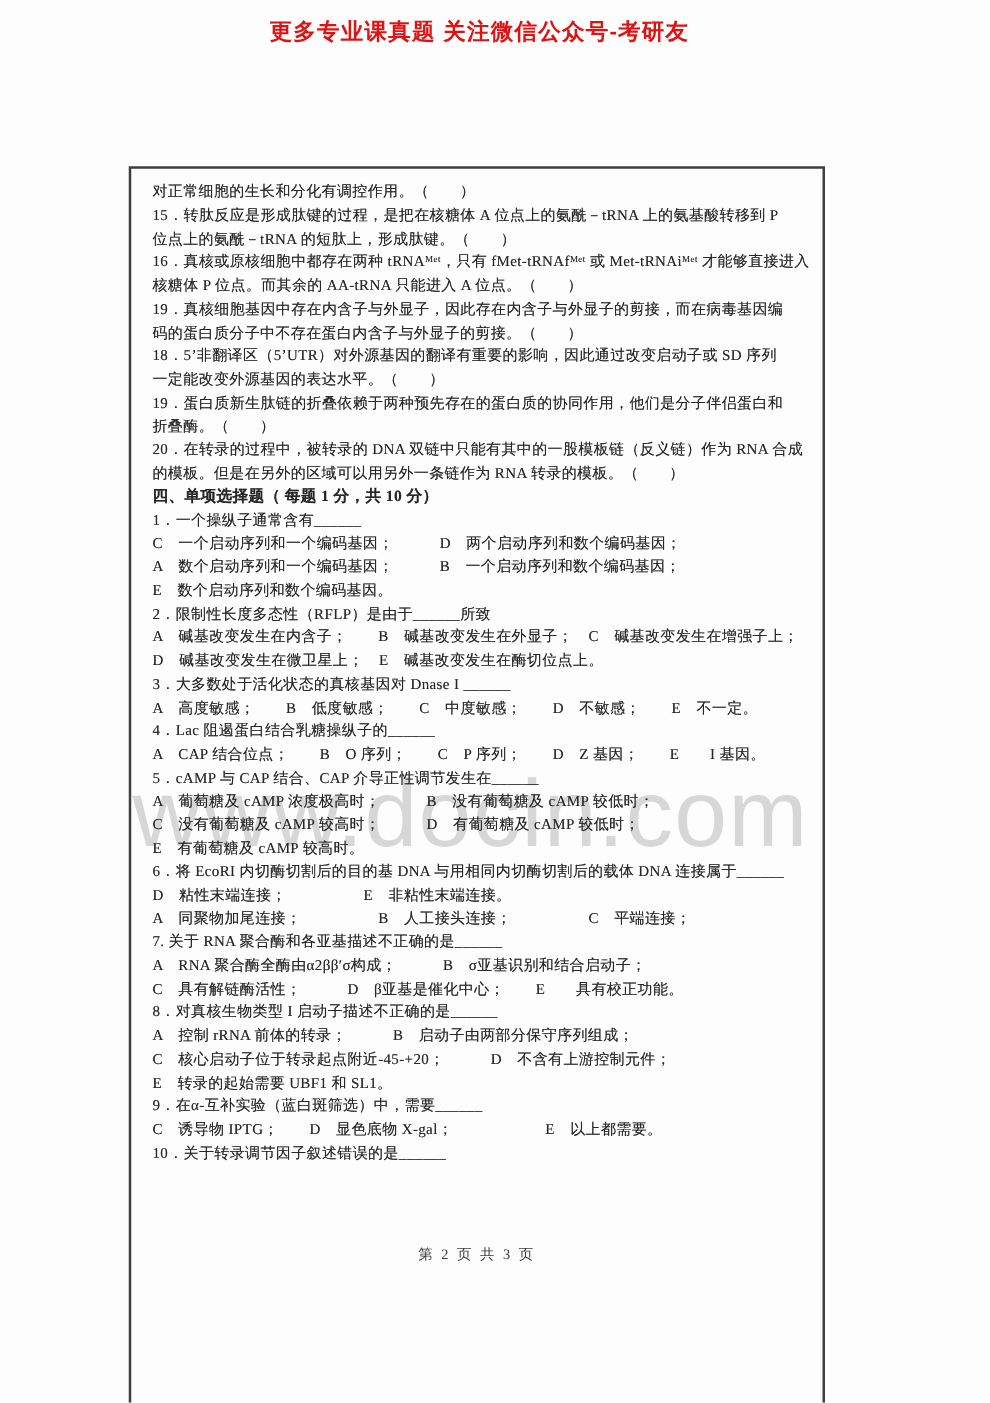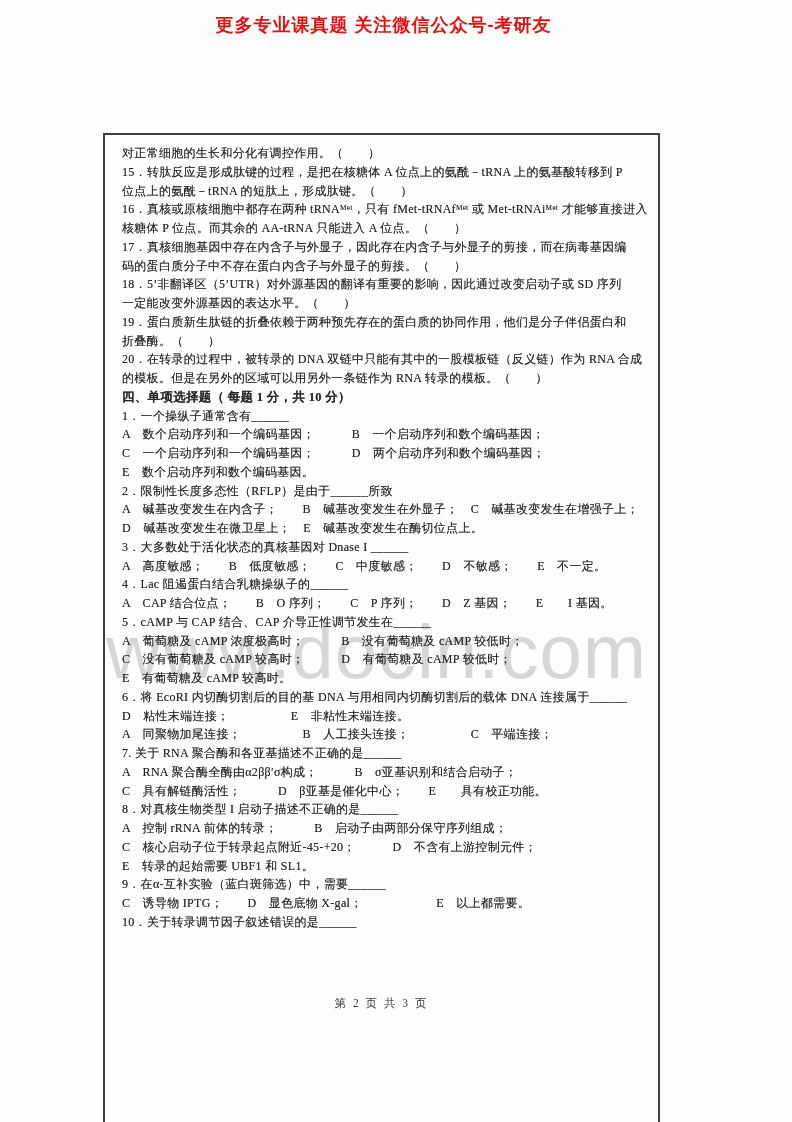--- a/index.html
+++ b/index.html
@@ -41,32 +41,32 @@
 <div class="canvas">
   <div class="promo" style="color: rgb(224, 18, 18);">更多专业课真题 关注微信公众号-考研友</div>
   <div class="watermark" style="color: rgb(215, 215, 215);">www.docin.com</div>
   <div class="frame">
     <div>
         <div class="line">对正常细胞的生长和分化有调控作用。（　　）</div>
         <div class="line">15．转肽反应是形成肽键的过程，是把在核糖体 A 位点上的氨酰－tRNA 上的氨基酸转移到 P</div>
         <div class="line">位点上的氨酰－tRNA 的短肽上，形成肽键。（　　）</div>
         <div class="line">16．真核或原核细胞中都存在两种 tRNAᴹᵉᵗ，只有 fMet-tRNAfᴹᵉᵗ 或 Met-tRNAiᴹᵉᵗ 才能够直接进入</div>
         <div class="line">核糖体 P 位点。而其余的 AA-tRNA 只能进入 A 位点。（　　）</div>
-        <div class="line">17．真核细胞基因中存在内含子与外显子，因此存在内含子与外显子的剪接，而在病毒基因编</div>
+        <div class="line">19．真核细胞基因中存在内含子与外显子，因此存在内含子与外显子的剪接，而在病毒基因编</div>
         <div class="line">码的蛋白质分子中不存在蛋白内含子与外显子的剪接。（　　）</div>
         <div class="line">18．5’非翻译区（5’UTR）对外源基因的翻译有重要的影响，因此通过改变启动子或 SD 序列</div>
         <div class="line">一定能改变外源基因的表达水平。（　　）</div>
         <div class="line">19．蛋白质新生肽链的折叠依赖于两种预先存在的蛋白质的协同作用，他们是分子伴侣蛋白和</div>
         <div class="line">折叠酶。（　　）</div>
         <div class="line">20．在转录的过程中，被转录的 DNA 双链中只能有其中的一股模板链（反义链）作为 RNA 合成</div>
         <div class="line">的模板。但是在另外的区域可以用另外一条链作为 RNA 转录的模板。（　　）</div>
         <div class="line bold">四、单项选择题（ 每题 1 分，共 10 分）</div>
         <div class="line">1．一个操纵子通常含有______</div>
+        <div class="line">C　一个启动序列和一个编码基因；　　　D　两个启动序列和数个编码基因；</div>
         <div class="line">A　数个启动序列和一个编码基因；　　　B　一个启动序列和数个编码基因；</div>
-        <div class="line">C　一个启动序列和一个编码基因；　　　D　两个启动序列和数个编码基因；</div>
         <div class="line">E　数个启动序列和数个编码基因。</div>
         <div class="line">2．限制性长度多态性（RFLP）是由于______所致</div>
         <div class="line">A　碱基改变发生在内含子；　　B　碱基改变发生在外显子；　C　碱基改变发生在增强子上；</div>
         <div class="line">D　碱基改变发生在微卫星上；　E　碱基改变发生在酶切位点上。</div>
         <div class="line">3．大多数处于活化状态的真核基因对 Dnase I ______</div>
         <div class="line">A　高度敏感；　　B　低度敏感；　　C　中度敏感；　　D　不敏感；　　E　不一定。</div>
         <div class="line">4．Lac 阻遏蛋白结合乳糖操纵子的______</div>
         <div class="line">A　CAP 结合位点；　　B　O 序列；　　C　P 序列；　　D　Z 基因；　　E　　I 基因。</div>
         <div class="line">5．cAMP 与 CAP 结合、CAP 介导正性调节发生在______</div>
         <div class="line">A　葡萄糖及 cAMP 浓度极高时；　　　B　没有葡萄糖及 cAMP 较低时；</div>

